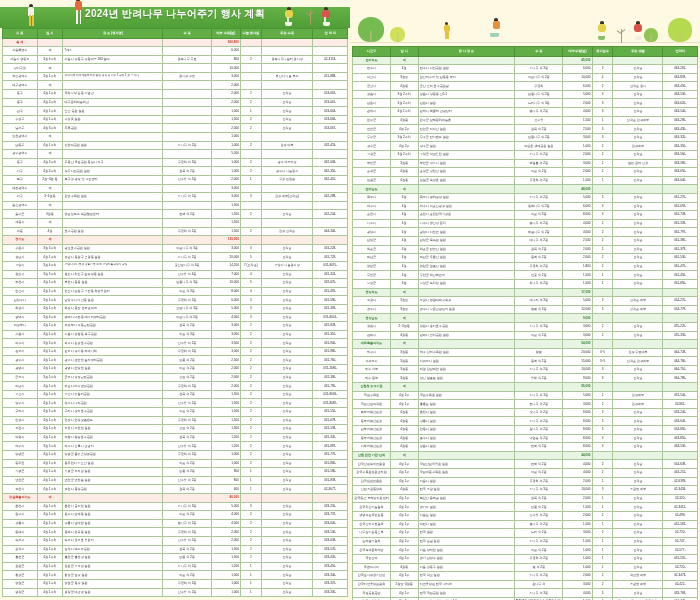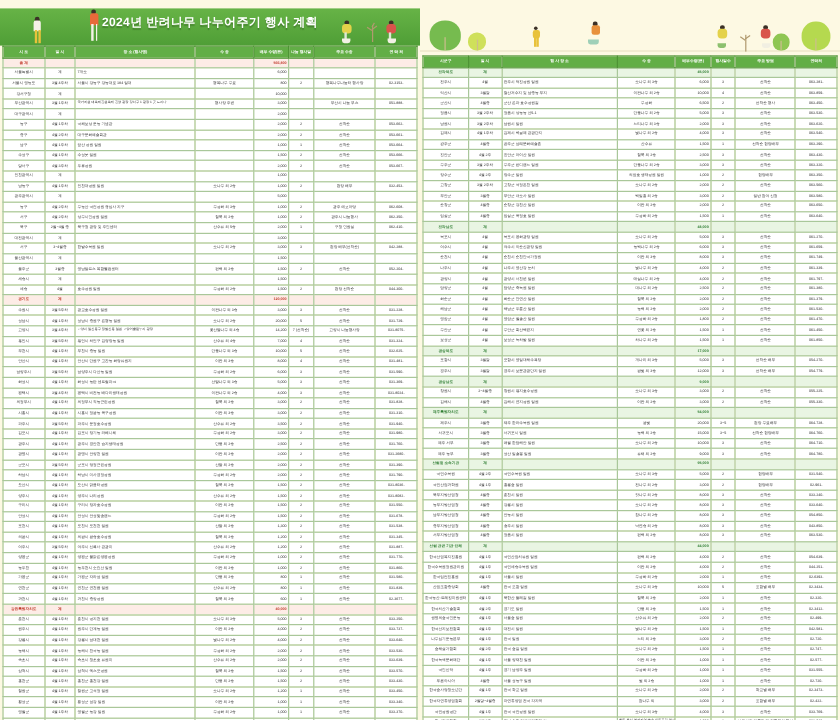--- a/index.html
+++ b/index.html
@@ -11,21 +11,21 @@
     color:#2b2b2b;
     -webkit-font-smoothing:antialiased;
   }
   .spread { display:flex; width:700px; height:600px; }
   .page { width:350px; height:600px; position:relative; overflow:hidden; background:#fdf9e3; }
   .page.left  { background:#fdf9e3; }
   .page.right { background:#fdf9e3; }
 
   
   .banner {
-    position:relative; height:38px; width:100%;
+    position:relative; height:28px; width:100%;
     background:linear-gradient(180deg,#6cb84a 0%,#4f9e36 100%);
     overflow:hidden;
   }
   .banner-title {
     position:absolute; left:0; right:0; top:50%; transform:translateY(-50%);
     text-align:center; color:#ffffff; font-size:10px; font-weight:bold;
     letter-spacing:.3px; text-shadow:0 1px 1px rgba(0,0,0,.25);
     z-index:5;
   }
   .strip-top { position:absolute; top:0; left:0; right:0; height:7px; background:#fdf9e3; z-index:1;}

